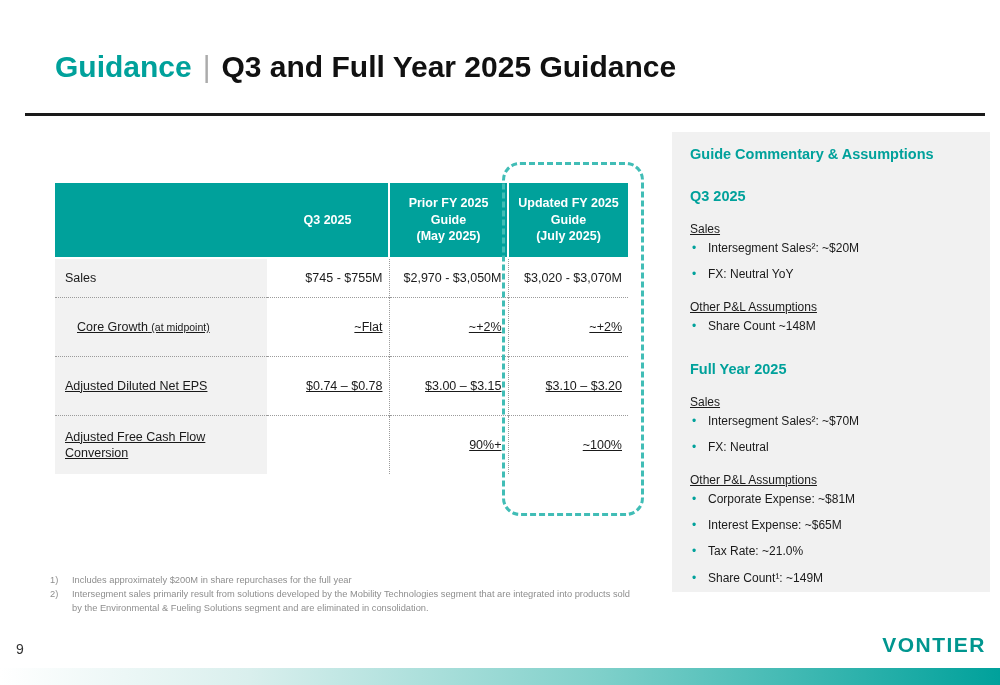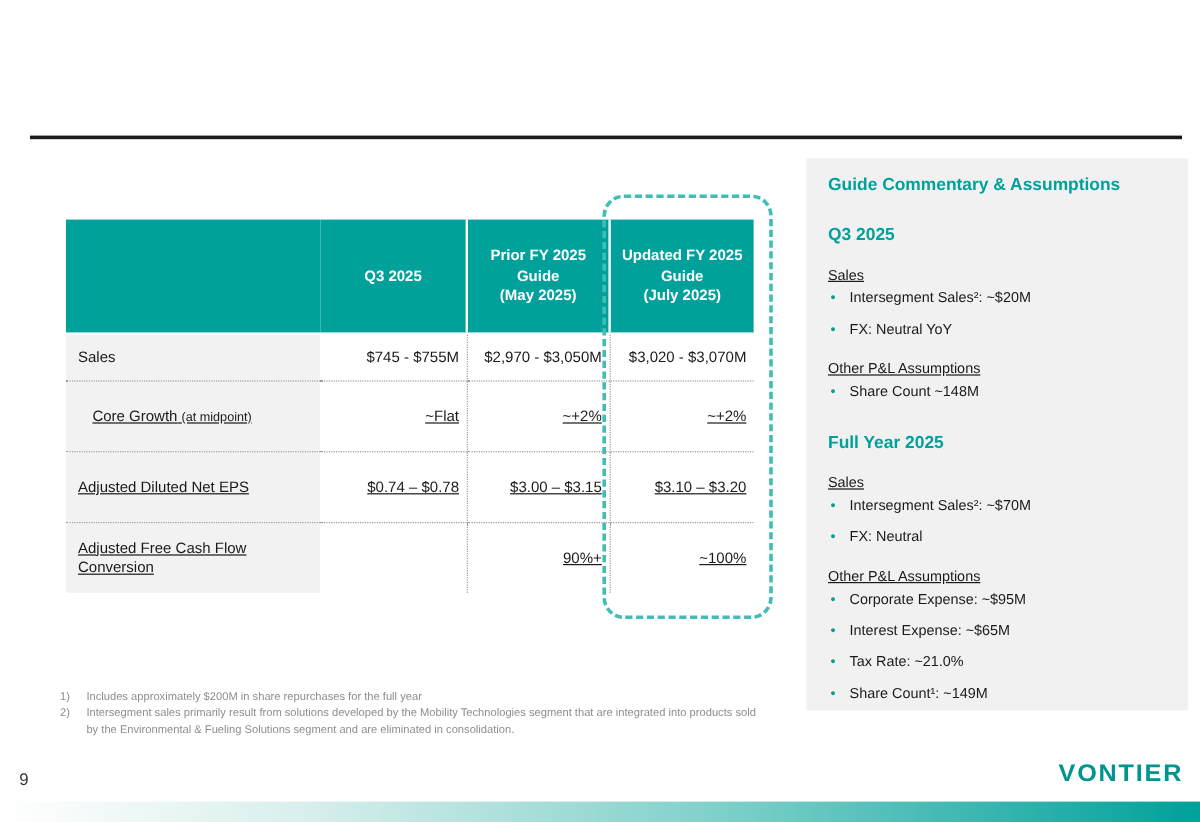--- a/index.html
+++ b/index.html
@@ -17,21 +17,21 @@
 
   
   .guide-table{
     position:absolute;left:55px;top:183px;width:573px;
     border-collapse:collapse;table-layout:fixed;
     font-size:12.5px;color:#1a1a1a;
   }
   .guide-table thead th{
     background:#00A19B;color:#ffffff;font-weight:bold;height:74px;
     text-align:center;vertical-align:middle;white-space:pre-line;
-    padding:10px 6px;font-size:12.5px;line-height:1.35;border-bottom:2px solid #ffffff;
+    padding:0 6px;font-size:12.5px;line-height:1.35;border-bottom:2px solid #ffffff;
   }
   .guide-table thead th.hsep{border-left:2px solid #ffffff;}
   .guide-table tbody td{
     background:#ffffff;text-align:right;vertical-align:middle;padding:4px 6px;
   }
   .guide-table tbody td.label{
     background:#F2F2F2;text-align:left;padding-left:10px;line-height:1.3;
   }
   .guide-table tbody td.label.indent{padding-left:22px;}
   .guide-table tbody tr.rsep td{border-top:1px dotted #9b9b9b;text-decoration:underline;}
@@ -78,20 +78,23 @@
   .bottom-bar{
     position:absolute;left:0;bottom:0;width:1000px;height:17px;
     background:linear-gradient(to right,#ffffff 0%,#d9efed 25%,#7fd0ca 60%,#00A19B 100%);
   }
 </style>
 </head>
 <body>
 
 <div class="slide">
 
+  <div class="title-row">
+    <span class="title-teal">Guidance</span><span class="title-sep">|</span><span class="title-black">Q3 and Full Year 2025 Guidance</span>
+  </div>
   <div class="title-rule"></div>
 
   <table class="guide-table">
     <colgroup>
       <col style="width:212px">
         <col style="width:122px">
         <col style="width:119px">
         <col style="width:120px">
     </colgroup>
     <thead>
@@ -158,21 +161,21 @@
     <div class="sb-heading">Full Year 2025</div>
 
     <div class="sb-sub">Sales</div>
     <ul class="sb-list">
       <li><span class="dot">•</span><span>Intersegment Sales²: ~$70M</span></li>
       <li><span class="dot">•</span><span>FX: Neutral</span></li>
     </ul>
 
     <div class="sb-sub">Other P&amp;L Assumptions</div>
     <ul class="sb-list">
-      <li><span class="dot">•</span><span>Corporate Expense: ~$95M</span></li>
+      <li><span class="dot">•</span><span>Corporate Expense: ~$81M</span></li>
       <li><span class="dot">•</span><span>Interest Expense: ~$65M</span></li>
       <li><span class="dot">•</span><span>Tax Rate: ~21.0%</span></li>
       <li><span class="dot">•</span><span>Share Count¹: ~149M</span></li>
     </ul>
   </aside>
 
   <div class="footnotes">
     <div class="fn">
       <span class="fn-num">1)</span>
       <span class="fn-text">Includes approximately $200M in share repurchases for the full year</span>

